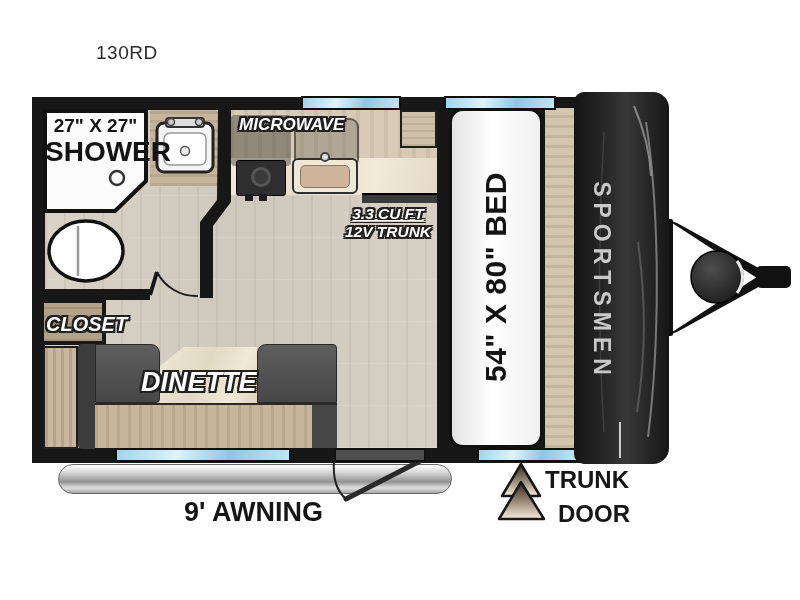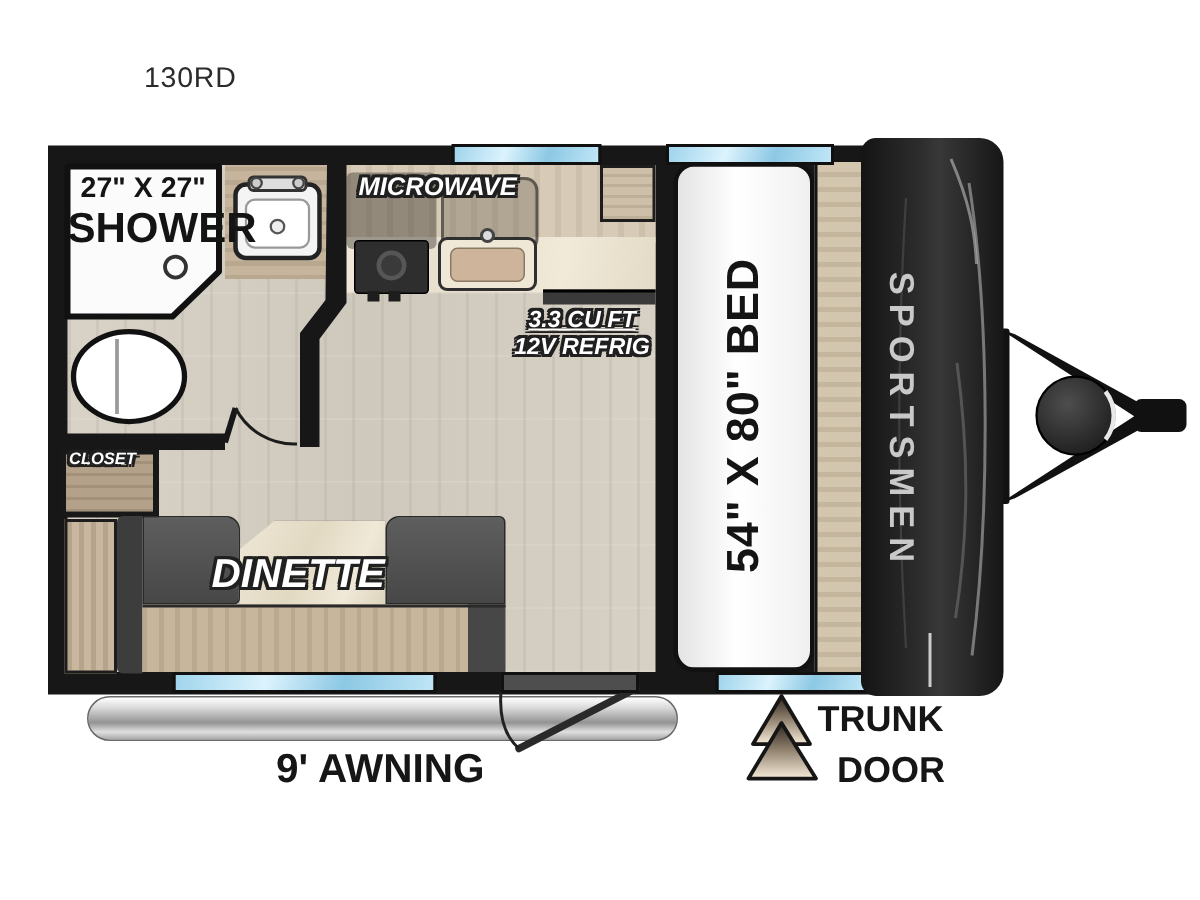--- a/index.html
+++ b/index.html
@@ -188,22 +188,22 @@
   </div>
   <div class="txt brand-lbl">SPORTSMEN</div>
 
   <div class="shower-lbl abs">
     <div>27" X 27"</div>
     <div style="font-size:28px;">SHOWER</div>
   </div>
   <div class="txt olabel" style="left:239px;top:115px;font-size:17px;">MICROWAVE</div>
   <div class="abs" style="left:338px;top:205px;width:100px;text-align:center;">
     <div class="olabel" style="position:static;font-size:15.5px;line-height:1.15;text-decoration:underline;">3.3 CU FT</div>
-    <div class="olabel" style="position:static;font-size:15.5px;line-height:1.15;">12V REFRIG</div>
-  </div>
-  <div class="txt olabel" style="left:46px;top:300px;font-size:11px;text-align:center;">CLOSET</div>
+    <div class="olabel" style="position:static;font-size:15.5px;line-height:1.15;">12V TRUNK</div>
+  </div>
+  <div class="txt olabel" style="left:46px;top:313px;font-size:20px;text-align:center;">CLOSET</div>
   <div class="txt olabel" style="left:141px;top:367px;font-size:27px;">DINETTE</div>
   <div class="txt bed-lbl">54" X 80" BED</div>
   <div class="txt blabel" style="left:184px;top:497px;font-size:27px;">9' AWNING</div>
   <div class="txt blabel" style="left:545px;top:466px;font-size:24px;">TRUNK</div>
   <div class="txt blabel" style="left:558px;top:500px;font-size:24px;">DOOR</div>
 
 </div>
 
 </body></html>

